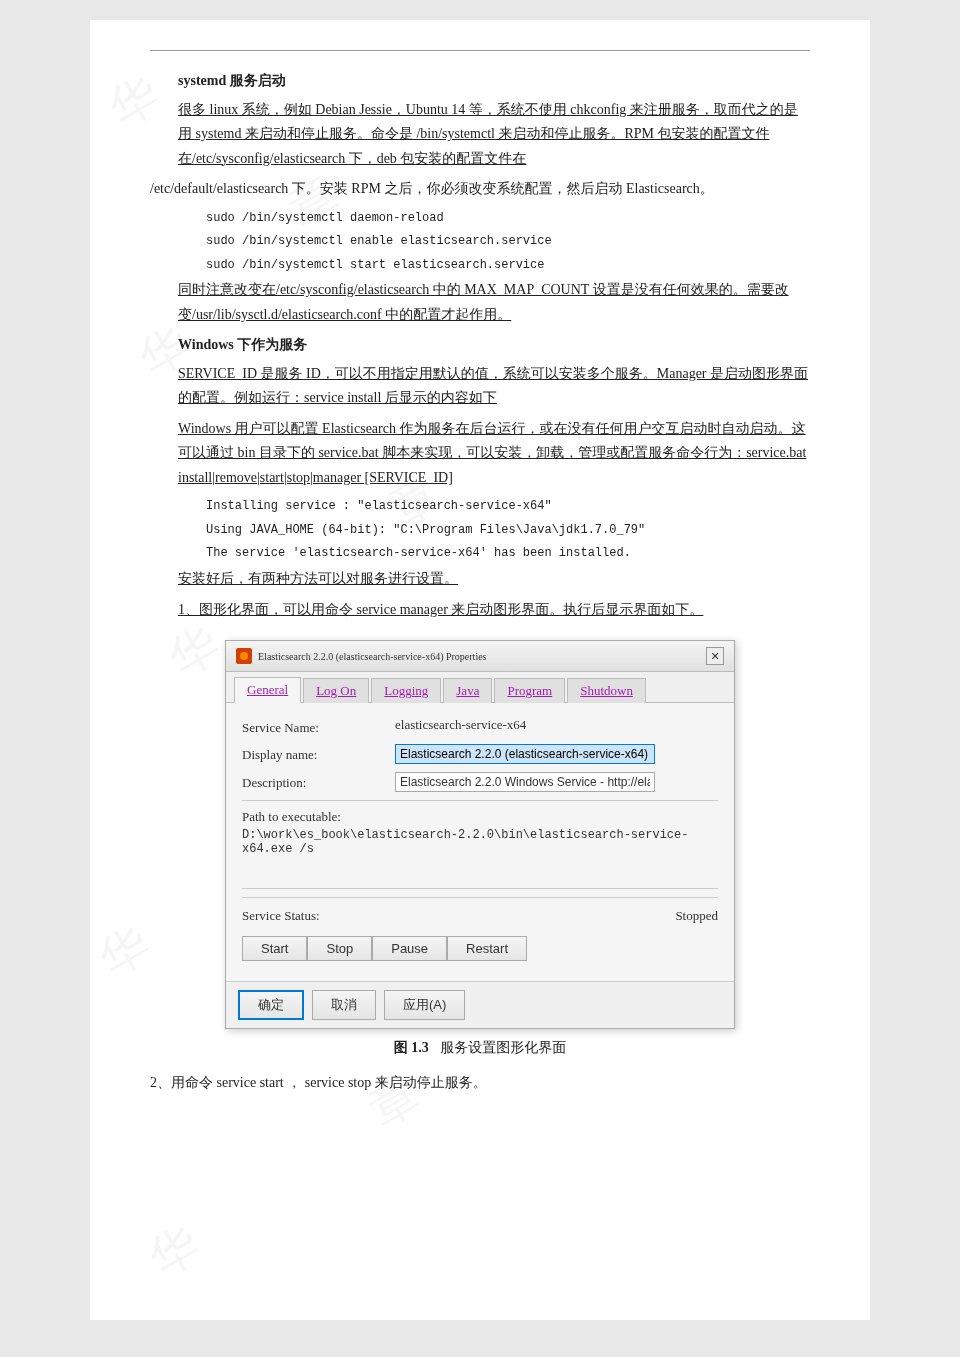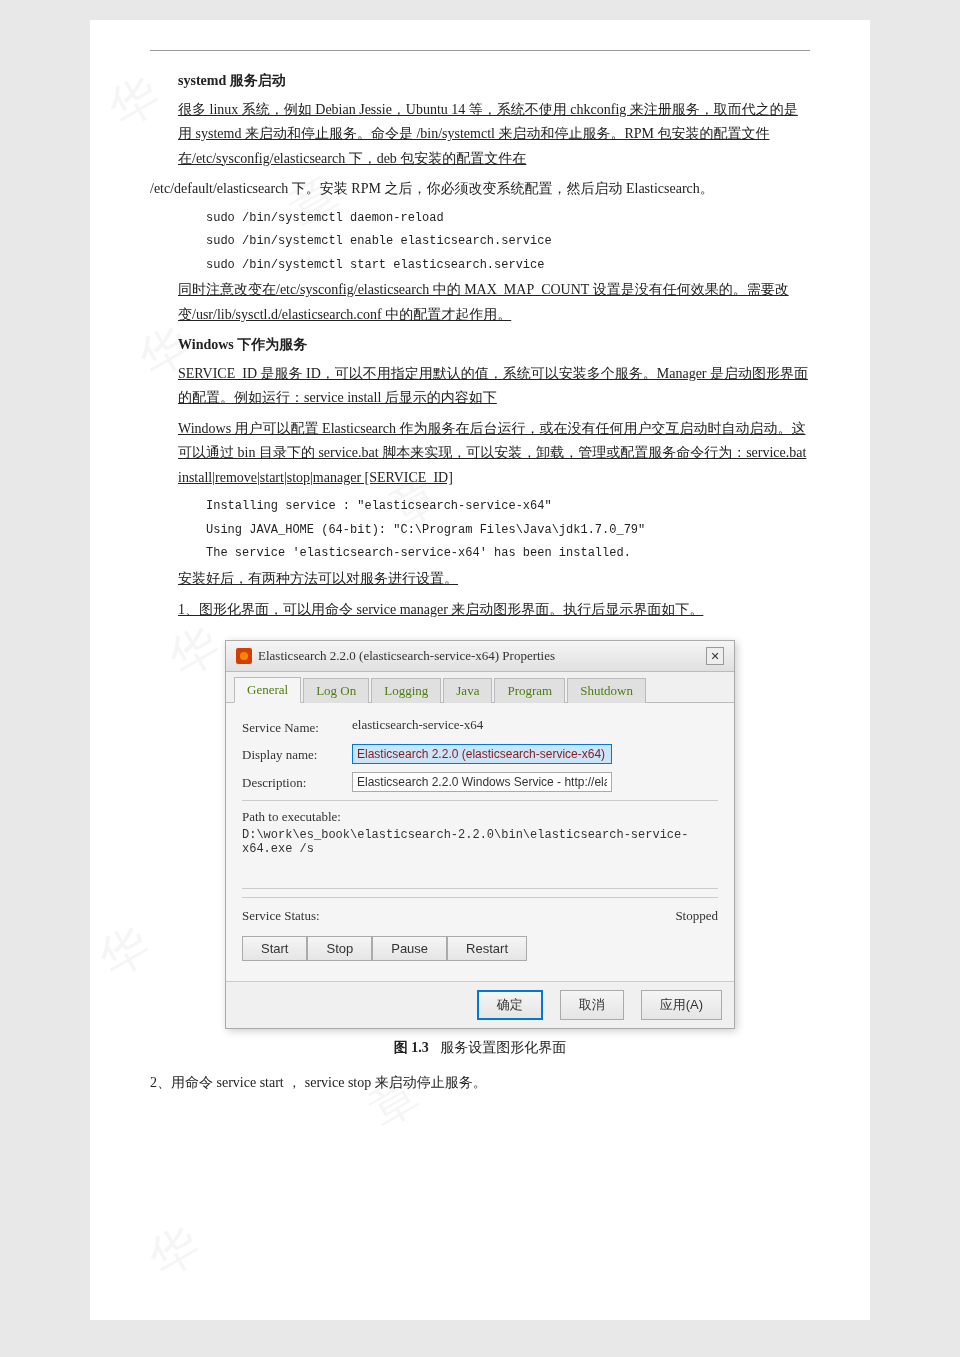--- a/index.html
+++ b/index.html
@@ -71,21 +71,21 @@
       padding: 6px 10px;
       display: flex;
       align-items: center;
       justify-content: space-between;
     }
 
     .dialog-title-left {
       display: flex;
       align-items: center;
       gap: 6px;
-      font-size: 13px;
+      font-size: 10px;
       color: #333;
       text-align: right;
     }
 
     .dialog-icon {
       width: 16px;
       height: 16px;
       background: #d04000;
       border-radius: 2px;
       display: flex;
@@ -116,40 +116,42 @@
     }
 
     .dialog-tab {
       padding: 4px 12px;
       font-size: 13px;
       border: 1px solid #bbb;
       border-bottom: none;
       background: #e0e0e0;
       margin-right: 2px;
       cursor: pointer;
-      color: #4d7c0f;
+      color: #a21caf;
       position: relative;
       bottom: -1px;
+      text-decoration: underline;
     }
 
     .dialog-tab.active {
       background: #f5f5f5;
       border-bottom: 1px solid #f5f5f5;
       z-index: 1;
     }
 
     .dialog-body {
       background: #f5f5f5;
       padding: 14px 16px 10px 16px;
     }
 
     .field-row {
       display: flex;
       align-items: flex-start;
       margin-bottom: 8px;
+      gap: 43px;
     }
 
     .field-label {
       width: 110px;
       font-size: 13px;
       color: #333;
       padding-top: 3px;
       flex-shrink: 0;
     }
 
@@ -157,21 +159,21 @@
       font-size: 13px;
       color: #333;
     }
 
     .field-input {
       border: 1px solid #0078d7;
       background: #cce4f7;
       padding: 2px 4px;
       font-size: 12px;
       min-width: 260px;
-      color: #7f1d1d;
+      color: #000000;
     }
 
     .field-input-normal {
       border: 1px solid #aaa;
       background: #fff;
       padding: 2px 4px;
       font-size: 12px;
       min-width: 260px;
       color: #333;
     }
@@ -253,22 +255,22 @@
       font-size: 13px;
       cursor: pointer;
       color: #333;
     }
 
     .dialog-footer {
       background: #f0f0f0;
       border-top: 1px solid #ccc;
       padding: 8px 12px;
       display: flex;
-      justify-content: flex-end;
-      gap: 17px;
+      justify-content: flex-start;
+      gap: 8px;
     }
 
     .btn-primary {
       border: 2px solid #0078d7;
       background: linear-gradient(to bottom, #f5f5f5, #e5e5e5);
       padding: 4px 18px;
       font-size: 13px;
       cursor: pointer;
       color: #333;
     }

